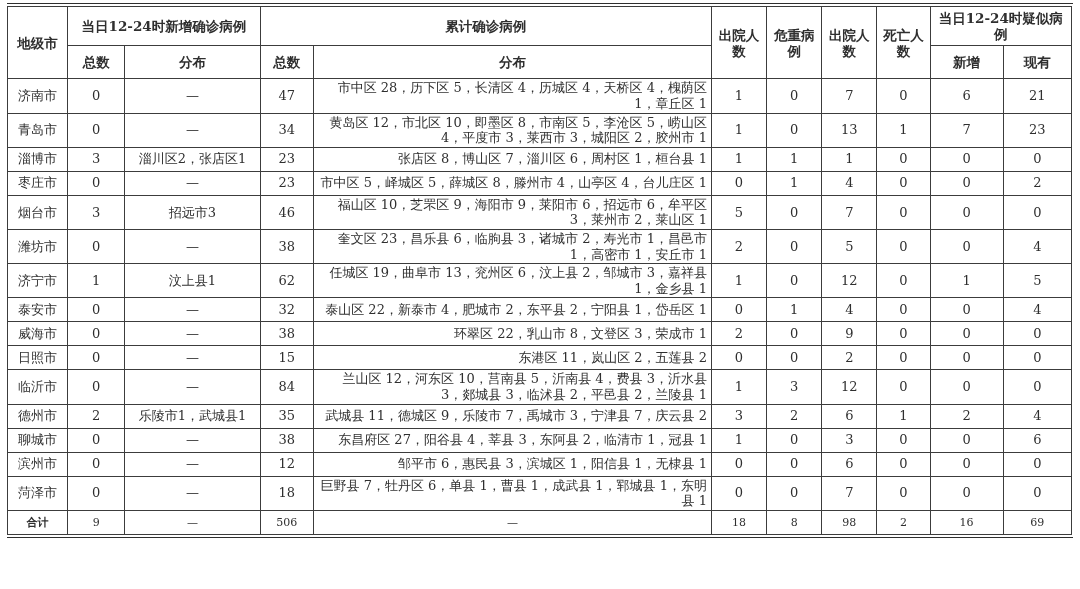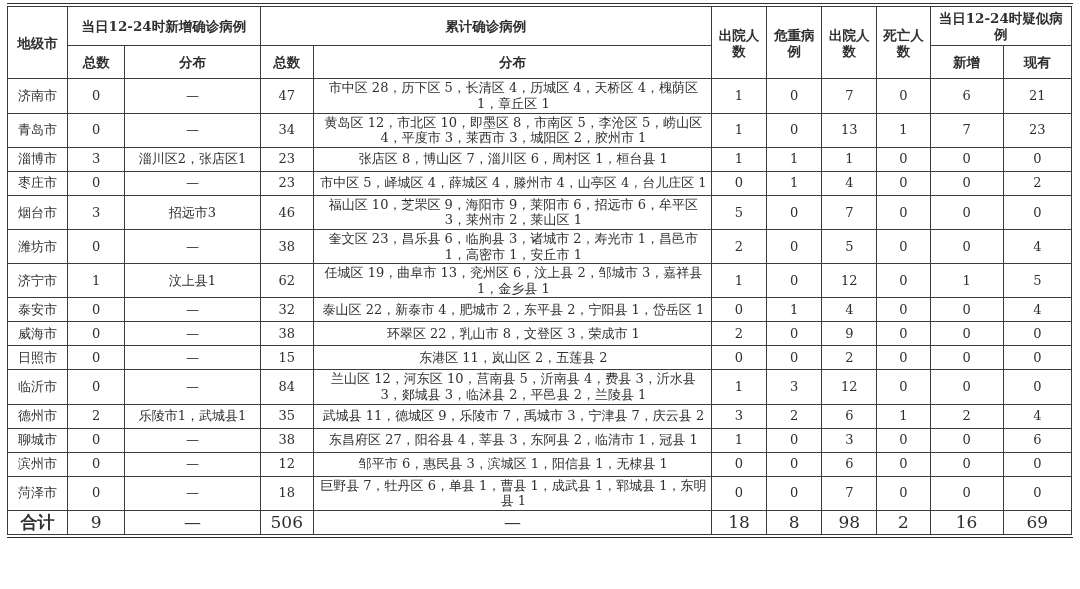--- a/index.html
+++ b/index.html
@@ -33,25 +33,25 @@
     word-break: break-all;
   }
   th {
     font-weight: bold;
     font-size: 13.5px;
     padding: 3px 2px;
     height: 26px;
   }
   td { height: 21px; }
   td.dist-left {
-    text-align: center;
+    text-align: right;
     padding-left: 6px;
     padding-right: 4px;
   }
-  tr.total-row td { font-size: 17px; }
+  tr.total-row td { font-size: 11px; }
   tr.total-row td.city-cell { font-weight: bold; }
 </style>
 </head>
 <body>
 
 <div class="table-wrap">
   <table>
     <colgroup>
       <col style="width:60px">
       <col style="width:57px">
@@ -123,21 +123,21 @@
           <td>1</td>
           <td>0</td>
           <td>0</td>
           <td>0</td>
         </tr>
         <tr>
           <td class="city-cell">枣庄市</td>
           <td>0</td>
           <td>—</td>
           <td>23</td>
-          <td class="dist-left">市中区 5，峄城区 4，薛城区 4，滕州市 4，山亭区 4，台儿庄区 1</td>
+          <td class="dist-left">市中区 5，峄城区 5，薛城区 8，滕州市 4，山亭区 4，台儿庄区 1</td>
           <td>0</td>
           <td>1</td>
           <td>4</td>
           <td>0</td>
           <td>0</td>
           <td>2</td>
         </tr>
         <tr>
           <td class="city-cell">烟台市</td>
           <td>3</td>

